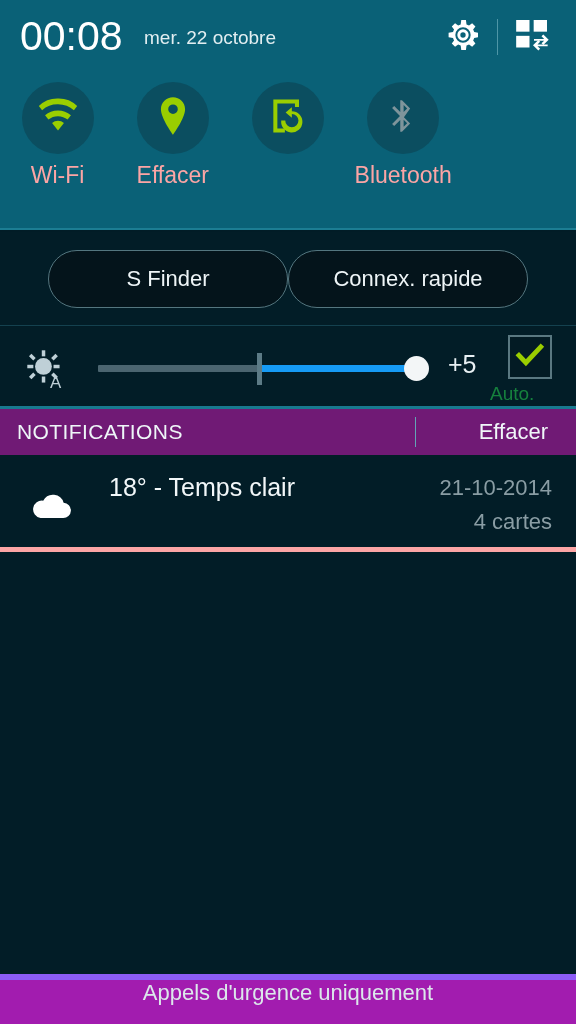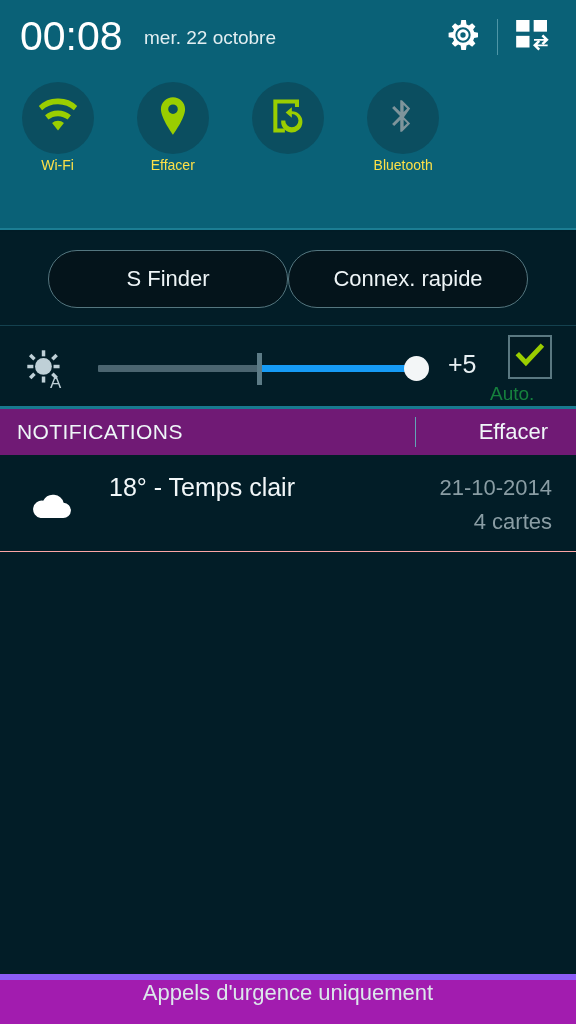--- a/index.html
+++ b/index.html
@@ -96,22 +96,23 @@
   .toggle-circle {
     width: 72px;
     height: 72px;
     border-radius: 50%;
     background: #0b4e60;
     display: flex;
     align-items: center;
     justify-content: center;
   }
   .toggle-label {
-    font-size: 14px;
-    color: #fde047;
+    margin-top: 10px;
+    font-size: 23px;
+    color: #fca5a5;
     text-align: center;
     line-height: 23px;
     max-width: 112px;
   }
 
   
   .finder-row {
     position: absolute;
     left: 0;
     top: 232px;
@@ -268,21 +269,21 @@
 
   
   .notif-item {
     position: absolute;
     left: 0;
     top: 455px;
     width: 576px;
     height: 97px;
     background: #021d27;
     box-sizing: border-box;
-    border-bottom: 1px solid #fca5a5;
+    border-bottom: 5px solid #fca5a5;
     cursor: pointer;
   }
   .notif-icon {
     position: absolute;
     left: 28px;
     top: 33px;
     width: 48px;
     height: 36px;
   }
   .notif-text {

